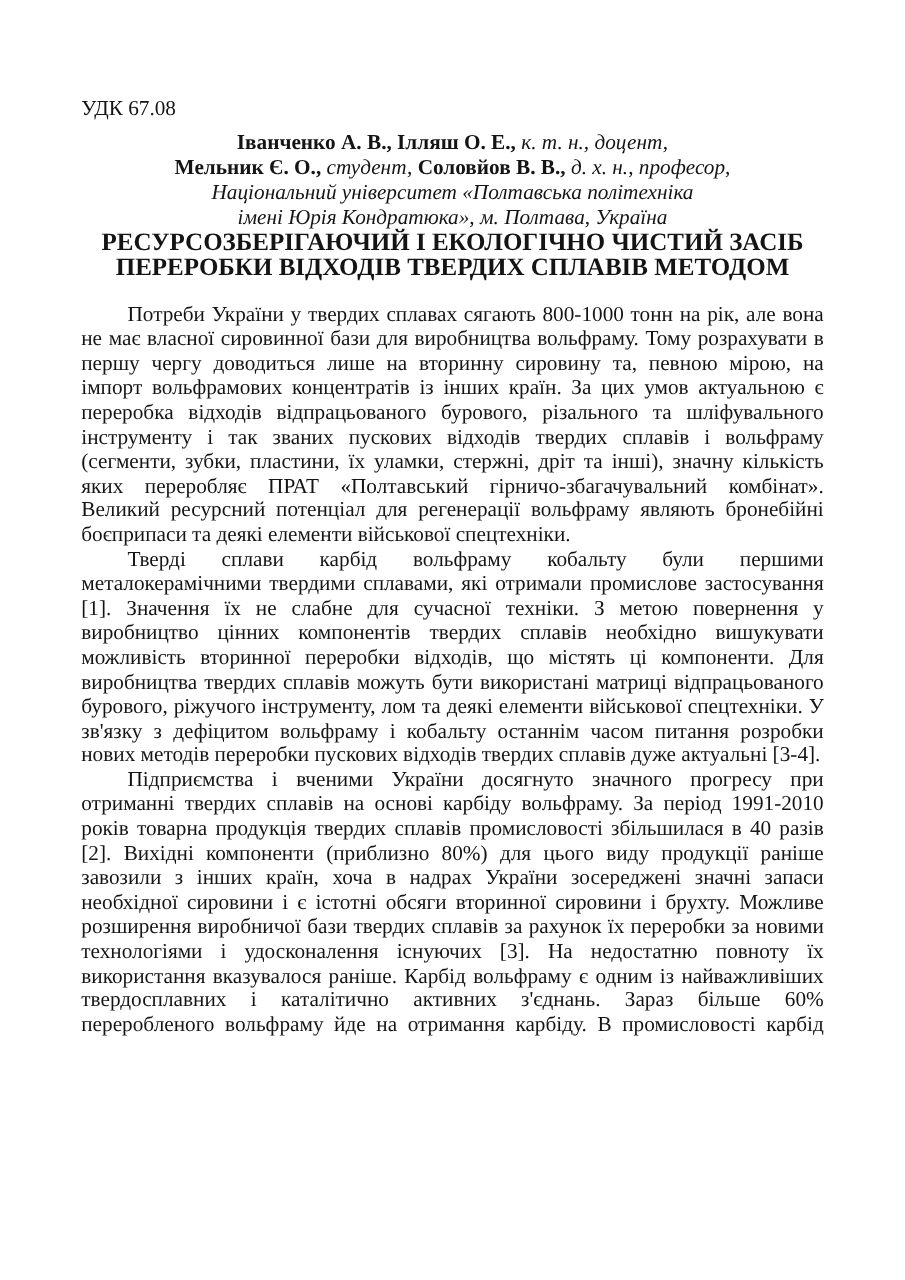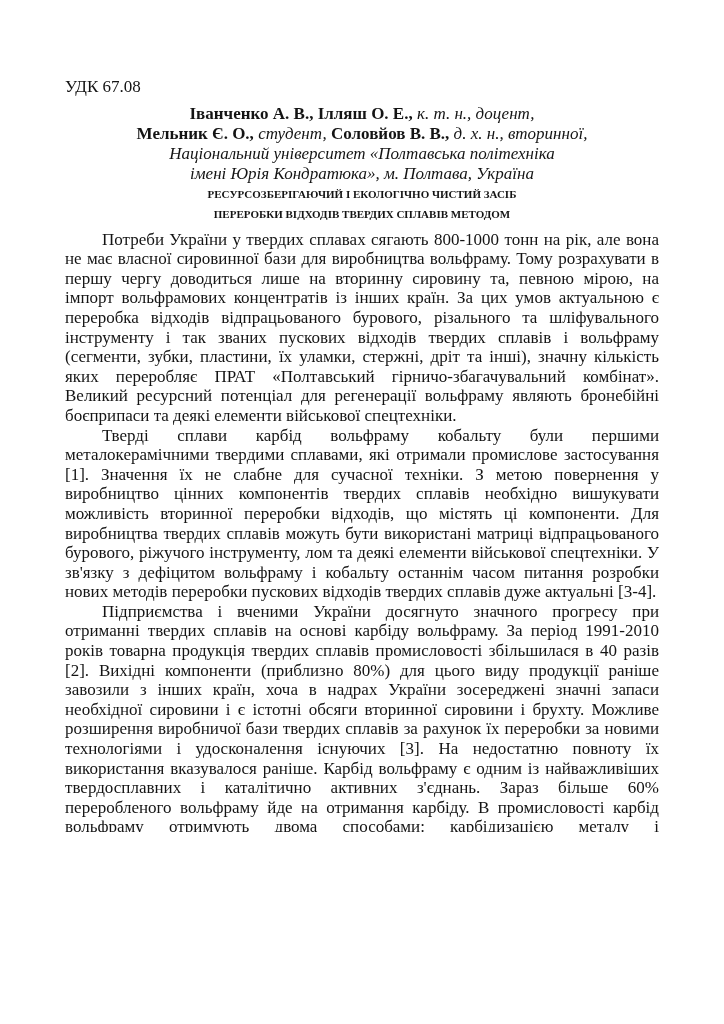--- a/index.html
+++ b/index.html
@@ -34,26 +34,26 @@
     font-size: 17px;
     line-height: 20px;
   }
   .author-line { white-space: nowrap; }
   .bi { font-weight: bold; }
   .it { font-style: italic; }
   .title {
     margin: 0;
     margin-top: 0px;
     text-align: center;
-    font-size: 11px;
+    font-size: 20px;
     font-weight: bold;
     line-height: 20.3px;
   }
   .body-text {
-    margin-top: 5px;
+    margin-top: 17px;
   }
   .body-text p {
     margin: 0;
     font-size: 17px;
     line-height: 19.6px;
     text-align: justify;
     text-indent: 37px;
   }
   .page-number {
     position: absolute;
@@ -68,21 +68,21 @@
 </head>
 <body>
 
 <div class="page">
   <div class="content">
 
     <div class="udc">УДК 67.08</div>
 
     <div class="authors">
       <div class="author-line"><span class="bi">Іванченко А. В., Ілляш О. Е.,</span><span class="it"> к. т. н., доцент,</span></div>
-      <div class="author-line"><span class="bi">Мельник Є. О.,</span><span class="it"> студент, </span><span class="bi">Соловйов В. В.,</span><span class="it"> д. х. н., вторинної,</span></div>
+      <div class="author-line"><span class="bi">Мельник Є. О.,</span><span class="it"> студент, </span><span class="bi">Соловйов В. В.,</span><span class="it"> д. х. н., професор,</span></div>
       <div class="it">Національний університет «Полтавська політехніка</div>
       <div class="it">імені Юрія Кондратюка», м. Полтава, Україна</div>
     </div>
 
     <h1 class="title">
       <div>РЕСУРСОЗБЕРІГАЮЧИЙ І ЕКОЛОГІЧНО ЧИСТИЙ ЗАСІБ</div>
       <div>ПЕРЕРОБКИ ВІДХОДІВ ТВЕРДИХ СПЛАВІВ МЕТОДОМ</div>
     </h1>
 
     <div class="body-text">

